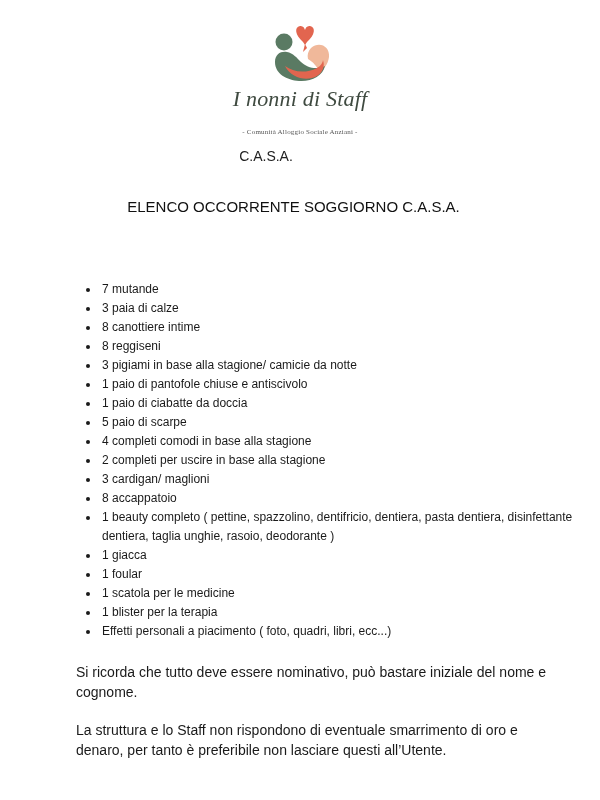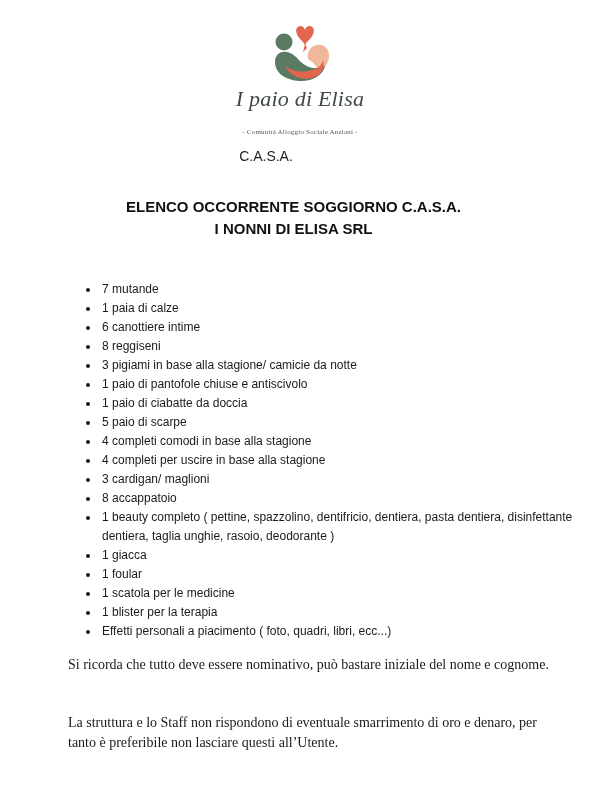--- a/index.html
+++ b/index.html
@@ -2,25 +2,25 @@
 <html><head>
 <meta charset="utf-8">
 <style>
   html, body { margin:0; padding:0; background:#ffffff; }
   body { width:600px; height:800px; position:relative; overflow:hidden; font-family:"Liberation Sans", sans-serif; color:#1a1a1a; }
   .logo { position:absolute; left:230px; top:22px; width:140px; height:108px; text-align:center; }
   .logo svg { display:block; margin:0 auto; }
   .brand { font-family:"Liberation Serif", serif; font-style:italic; font-size:22px; color:#3f4a40; margin-top:2px; line-height:22px; letter-spacing:0.2px; }
   .tagline { font-family:"Liberation Serif", serif; font-size:7px; color:#555; margin-top:18px; letter-spacing:0.2px; }
   .casa { position:absolute; top:148px; left:0; width:532px; text-align:center; font-size:14px; color:#222; }
-  .title { position:absolute; top:196px; left:0; width:587px; text-align:center; font-weight:bold; font-size:15px; line-height:22px; color:#111; }
+  .title { position:absolute; top:196px; left:0; width:587px; text-align:center; font-weight:normal; font-size:15px; line-height:22px; color:#111; }
   ul.items { position:absolute; top:264px; left:60px; width:490px; margin:16px; padding:0 0 0 24px; font-size:12px; line-height:19px; color:#1a1a1a; }
   ul.items li { padding-left:2px; }
   ul.items li::marker { font-size:12px; }
-  .note { position:absolute; left:60px; width:490px; font-size:14px; line-height:19.5px; color:#1a1a1a; margin:8px;font-family:Liberation Serif, serif; }
+  .note { position:absolute; left:60px; width:490px; font-size:14px; line-height:19.5px; color:#1a1a1a; margin:16px; }
   .note1 { top:647px; }
   .note2 { top:705px; }
 </style>
 </head>
 <body>
 
 <div class="logo">
   <svg width="66" height="64" viewBox="0 0 66 64">
 
     <path d="M36 20 C28 13 27 5 33 4 C36 3.5 37.5 6 38 8 C38.5 6 40 3.5 43 4 C49 5 48 13 40 20 L38 23 Z" fill="#e2654f"></path>
@@ -28,42 +28,41 @@
     <path d="M38 22 L36 30 L40 26 Z" fill="#e2654f"></path>
 
     <circle cx="17" cy="20" r="8.5" fill="#5a7a63"></circle>
 
     <path d="M44 26 C52 19 63 24 62 35 C61 43 56 48 52 50 C50 44 46 40 41 37 C40 33 41 29 44 26 Z" fill="#f0b89a"></path>
 
     <path d="M8 40 C8 32 14 29 20 30 C26 31 30 36 34 40 C40 46 50 48 58 44 C56 54 44 60 32 59 C20 58 8 52 8 40 Z" fill="#5a7a63"></path>
 
     <path d="M18 44 C26 50 38 52 50 46 C54 44 56 40 56 38 C58 44 56 50 50 54 C40 60 24 56 18 44 Z" fill="#e2654f"></path>
   </svg>
-  <div class="brand">I paio di Elisa</div>
+  <div class="brand">I nonni di Staff</div>
   <div class="tagline">- Comunità Alloggio Sociale Anziani -</div>
 </div>
 
 <div class="casa">C.A.S.A.</div>
 
 <div class="title">
   <div>ELENCO OCCORRENTE SOGGIORNO C.A.S.A.</div>
-  <div>I NONNI DI ELISA SRL</div>
 </div>
 
 <ul class="items">
   <li>7 mutande</li>
-  <li>1 paia di calze</li>
-  <li>6 canottiere intime</li>
+  <li>3 paia di calze</li>
+  <li>8 canottiere intime</li>
   <li>8 reggiseni</li>
   <li>3 pigiami in base alla stagione/ camicie da notte</li>
   <li>1 paio di pantofole chiuse e antiscivolo</li>
   <li>1 paio di ciabatte da doccia</li>
   <li>5 paio di scarpe</li>
   <li>4 completi comodi in base alla stagione</li>
-  <li>4 completi per uscire in base alla stagione</li>
+  <li>2 completi per uscire in base alla stagione</li>
   <li>3 cardigan/ maglioni</li>
   <li>8 accappatoio</li>
   <li>1 beauty completo ( pettine, spazzolino, dentifricio, dentiera, pasta dentiera, disinfettante dentiera, taglia unghie, rasoio, deodorante )</li>
   <li>1 giacca</li>
   <li>1 foular</li>
   <li>1 scatola per le medicine</li>
   <li>1 blister per la terapia</li>
   <li>Effetti personali a piacimento ( foto, quadri, libri, ecc...)</li>
 </ul>
 

